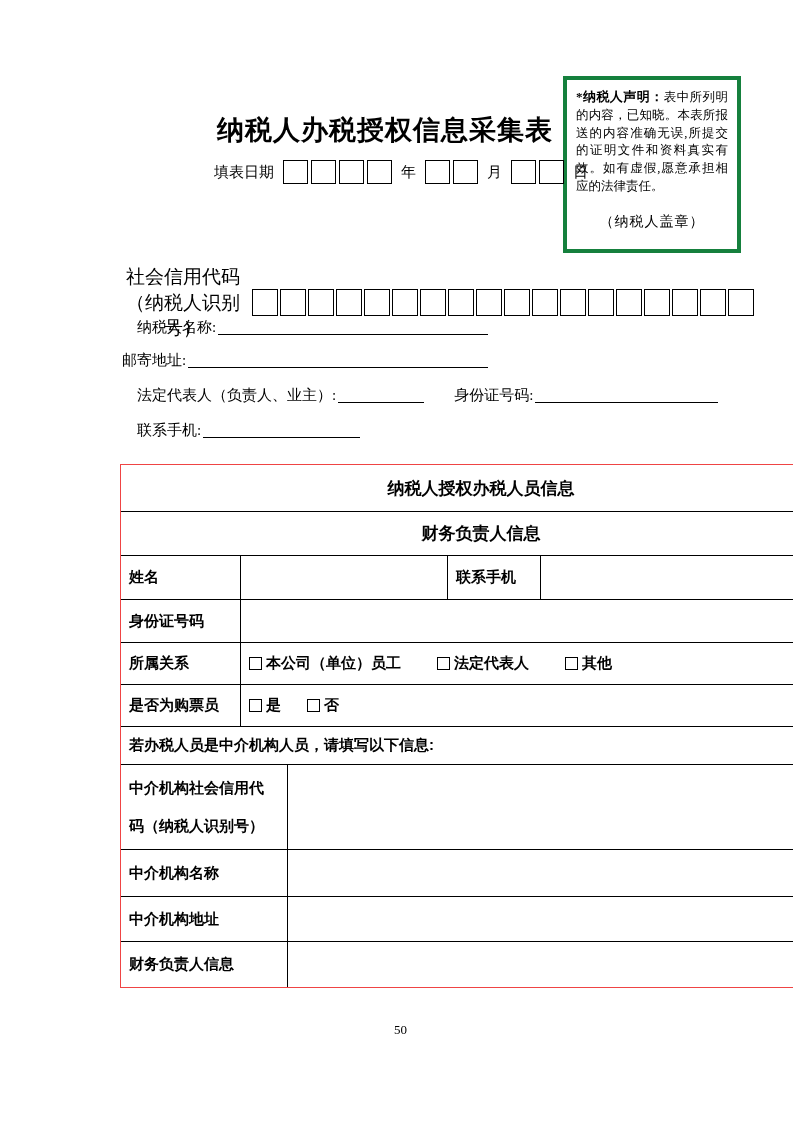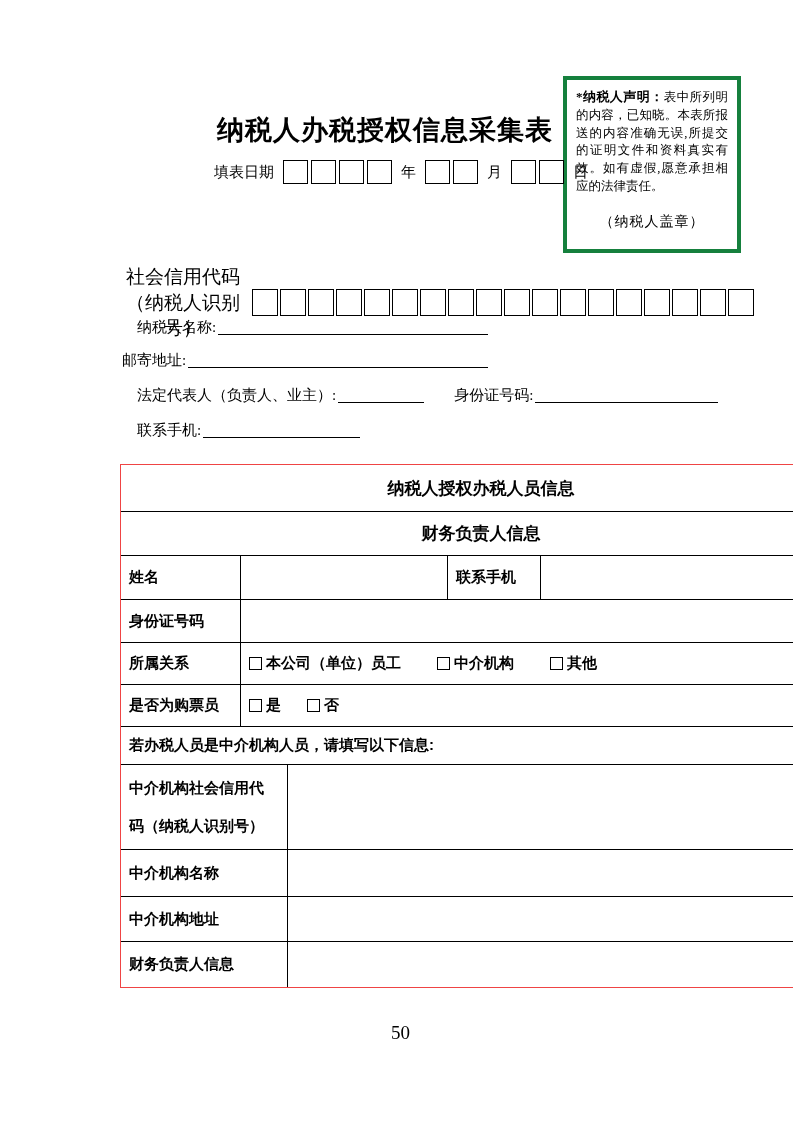--- a/index.html
+++ b/index.html
@@ -71,21 +71,21 @@
   .c1 { width:120px; } .c2 { width:207px; } .c3 { width:93px; } .c4 { flex:1; }
   .rest { flex:1; } .full { width:100%; } .ac1 { width:167px; }
   .ac-label { padding-right:14px; line-height:38px; }
   .opts { display:flex; gap:36px; }
   .opts-tight { gap:26px; }
   .opt { display:flex; align-items:center; gap:4px; }
   .cb { width:13px; height:13px; border:1px solid #000; display:inline-block; flex:0 0 auto; background:#fff; }
 
   .page-num {
     position:absolute; top:1022px; left:0; width:100%;
-    text-align:center; font-size:19px;padding-left:8px;
+    text-align:center; font-size:13px;padding-left:8px;
   }
 </style>
 </head>
 <body>
 
 <div class="page">
 
   <div class="decl-box">
     <div>
       <span class="decl-label">*纳税人声明：</span><span>表中所列明的内容，已知晓。本表所报送的内容准确无误,所提交的证明文件和资料真实有效。如有虚假,愿意承担相应的法律责任。</span>
@@ -183,21 +183,21 @@
 
     <div class="trow r-rel">
       <div class="tc c1">所属关系</div>
       <div class="tc rest opts">
         <span class="opt">
             <span class="cb"></span>
             <span>本公司（单位）员工</span>
           </span>
         <span class="opt">
             <span class="cb"></span>
-            <span>中介机构</span>
+            <span>法定代表人</span>
           </span>
         <span class="opt">
             <span class="cb"></span>
             <span>其他</span>
           </span>
       </div>
     </div>
 
     <div class="trow r-tkt">
       <div class="tc c1">是否为购票员</div>

